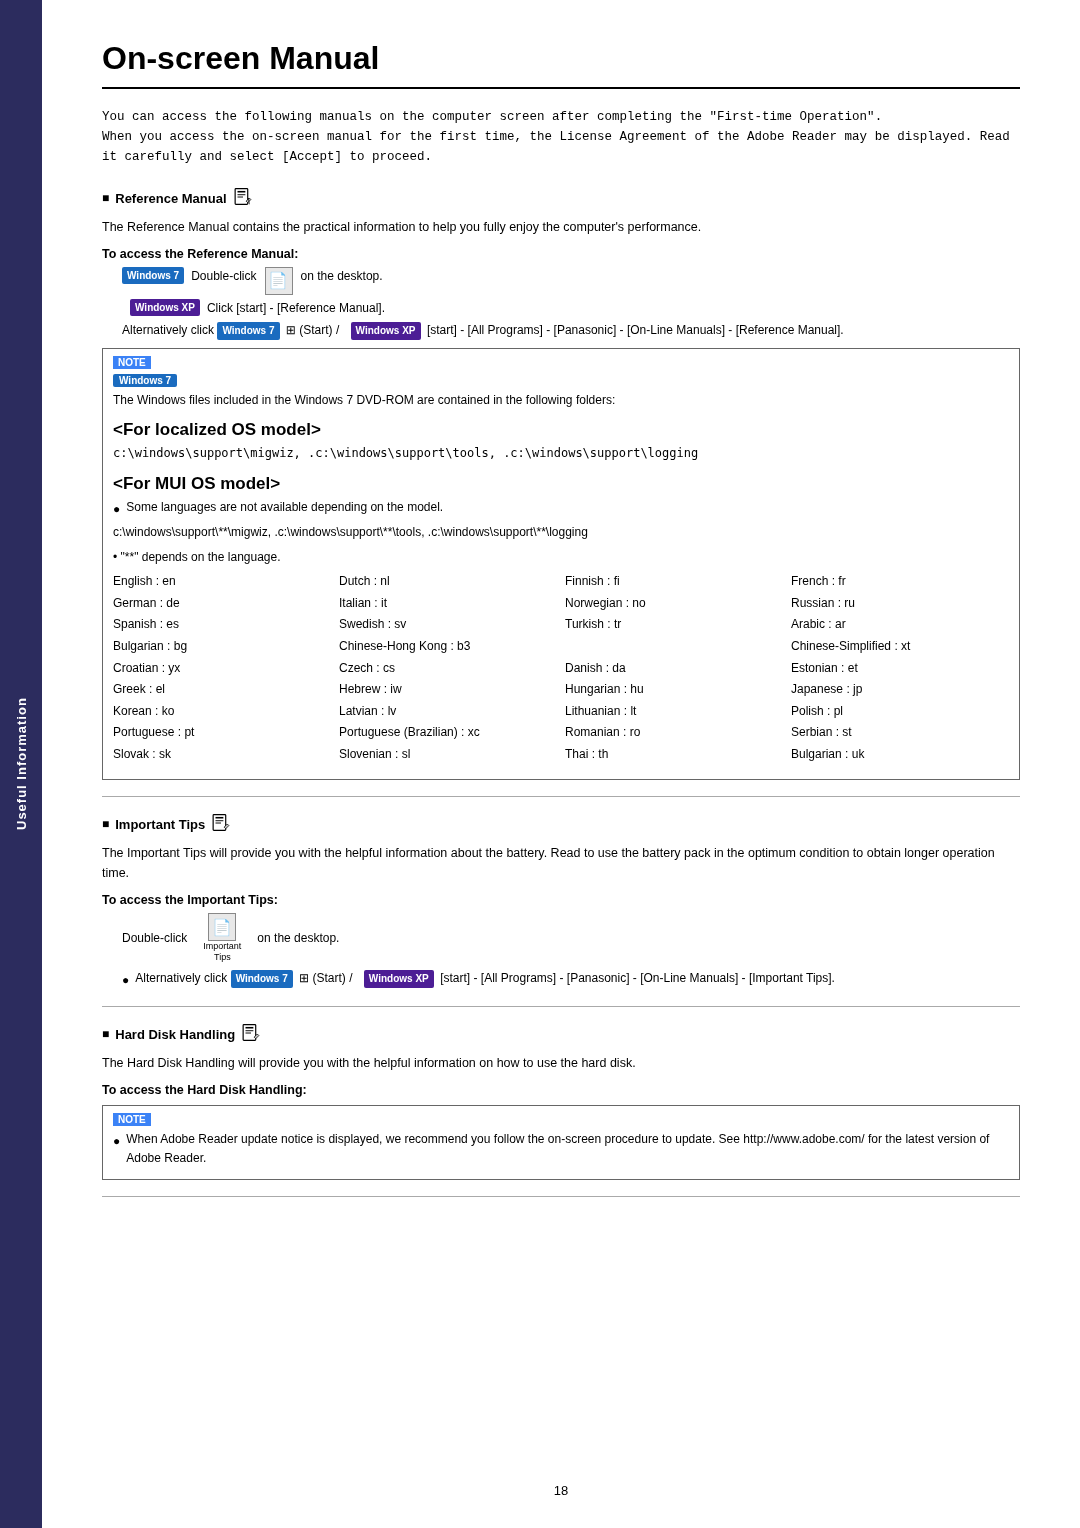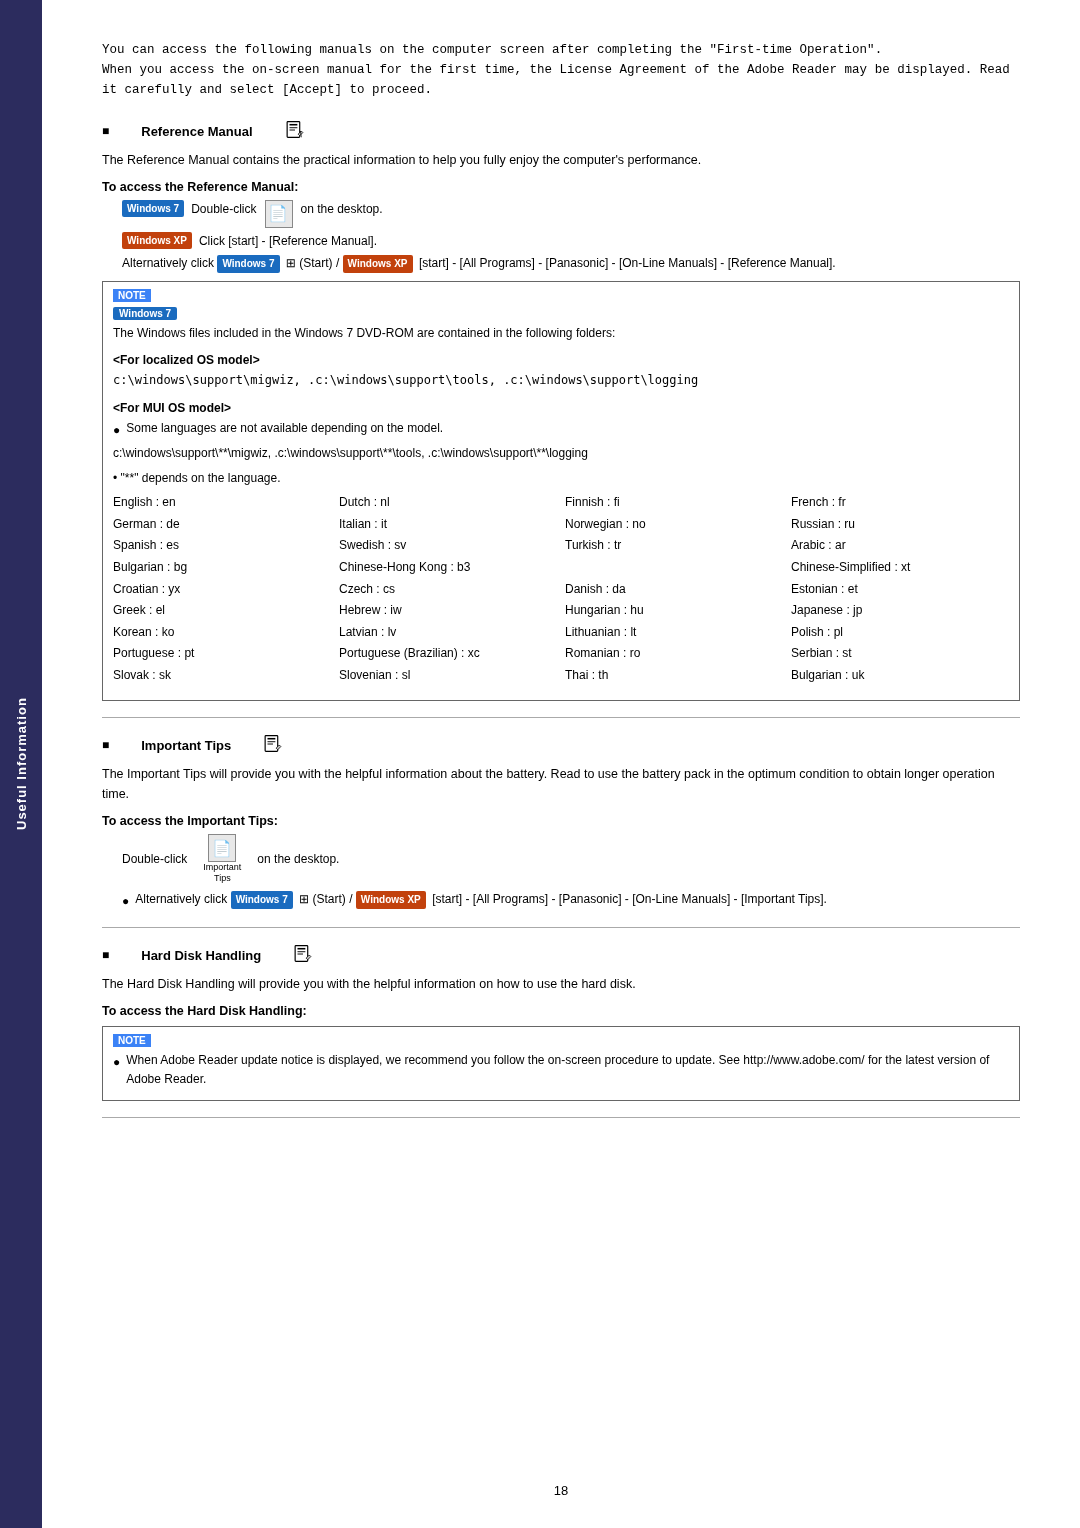--- a/index.html
+++ b/index.html
@@ -59,21 +59,20 @@
     }
 
     
     .section-header {
       display: flex;
       align-items: center;
       font-weight: bold;
       font-size: 13px;
       margin-bottom: 8px;
       margin-top: 16px;
-      gap: 26px;
     }
     .section-header::before {
       content: '■';
       margin-right: 6px;
       font-size: 12px;
     }
 
     .section-desc {
       font-size: 12.5px;
       line-height: 1.6;
@@ -93,21 +92,21 @@
       background: #000;
       color: #fff;
       font-size: 10px;
       font-weight: bold;
       padding: 1px 5px;
       border-radius: 2px;
       margin-right: 3px;
       vertical-align: middle;
     }
     .win-badge.win7 { background: #1a6bbf; }
-    .win-badge.winxp { background: #c2410c; }
+    .win-badge.winxp { background: #4c1d95; margin-left: 8px; }
 
     .access-row {
       font-size: 12px;
       margin-bottom: 4px;
       display: flex;
       align-items: flex-start;
       gap: 4px;
       line-height: 1.5;
     }
 
@@ -140,21 +139,21 @@
       color: #fff;
       font-size: 10px;
       font-weight: bold;
       padding: 1px 6px;
       border-radius: 2px;
       margin-right: 3px;
     }
 
     .subsection-header {
       font-weight: bold;
-      font-size: 12px;
+      font-size: 17px;
       margin-top: 10px;
       margin-bottom: 4px;
     }
 
     .body-text {
       font-size: 12px;
       line-height: 1.6;
       margin-bottom: 4px;
     }
 
@@ -255,20 +254,21 @@
 <body>
 
 <div class="page-wrapper">
 
   <div class="sidebar">
     <span>Useful Information</span>
   </div>
 
   <div class="main-content">
 
+    <h1 class="page-title">On-screen Manual</h1>
 
     <p class="intro-text">
       <span>You can access the following manuals on the computer screen after completing the "First-time Operation".</span><br>
       <span>When you access the on-screen manual for the first time, the License Agreement of the Adobe Reader may be displayed. Read it carefully and select [Accept] to proceed.</span>
     </p>
 
     <div class="section-header">
       <span>Reference Manual</span>
 
       <svg class="manual-icon" viewBox="0 0 28 28" fill="none" xmlns="http://www.w3.org/2000/svg">

